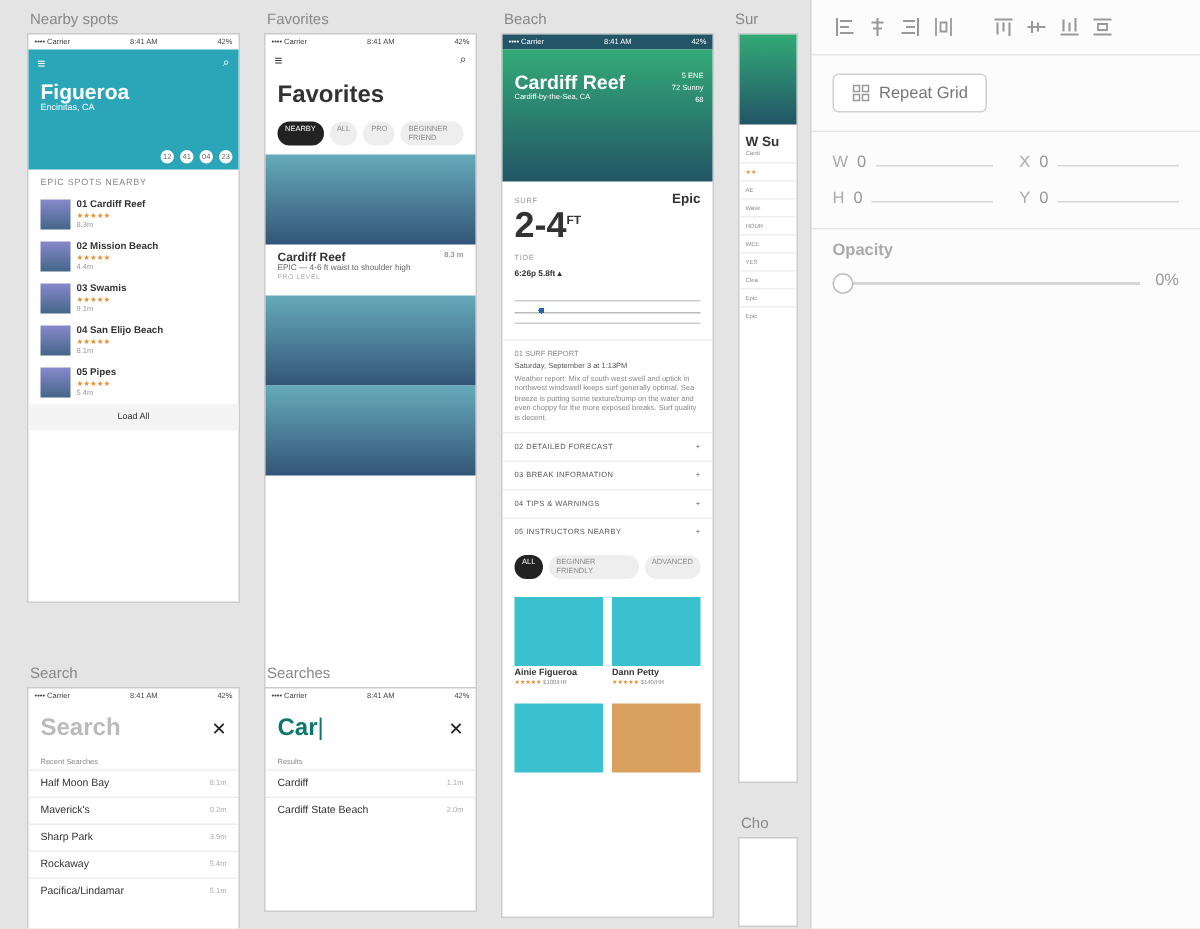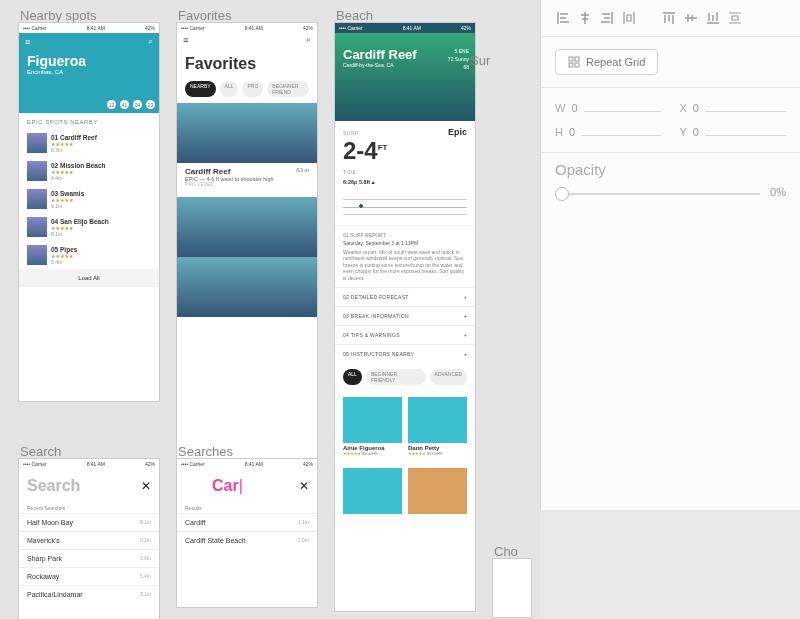--- a/index.html
+++ b/index.html
@@ -12,21 +12,21 @@
     overflow: hidden;
     position: relative;
   }
   .canvas {
     position: absolute; left: 0; top: 0;
     width: 540px; height: 619px;
     overflow: hidden;
     background: #e4e4e4;
   }
   .artboard-label {
-    font-size: 13px; color: #888; padding: 4px 2px;
+    font-size: 10px; color: #888; padding: 4px 2px;
   }
   .artboard {
     background: #fff; border: 1px solid #ccc;
     width: 142px; position: absolute;
   }
   .status-bar { display:flex; justify-content:space-between; padding:2px 4px; font-size:5px; color:#444;}
   .hero { position:relative; width:100%; }
   .hero-bg { width:100%; height:80px; background:linear-gradient(#2aa6b8,#2aa6b8);}
   .hero-logo { position:absolute; top:20px; left:8px; color:#fff; font-size:14px; font-weight:600;}
   .hero-sub { position:absolute; top:36px; left:8px; color:#fff; font-size:6px;}
@@ -68,49 +68,49 @@
     background:radial-gradient(circle at 18px 6px,#26a 2px,transparent 2px);}
   .report-h { font-size:5px; color:#888; padding:6px 8px 2px; border-top:1px solid #eee;}
   .report-body { font-size:5px; color:#888; padding:0 8px 6px; line-height:1.3;}
   .accordion { display:flex; justify-content:space-between; padding:6px 8px; border-top:1px solid #eee; font-size:5px; color:#555; letter-spacing:.3px;}
   .instructors { display:grid; grid-template-columns:1fr 1fr; gap:6px; padding:6px 8px;}
   .inst { }
   .inst-photo { width:100%; height:46px; background:#3bc0cf;}
   .inst-name { font-size:6px; font-weight:700; margin-top:2px;}
   .inst-rate { font-size:4px; color:#888;}
   .search-big { font-size:16px; color:#bbb; font-weight:600; padding:8px;}
-  .search-big.dark{color:#ec4899;margin-left:27px;}
+  .search-big.dark{color:#0f766e;}
   .search-close { position:absolute; right:8px; top:20px; font-size:12px; color:#222;}
   .search-label { font-size:5px; color:#888; padding:2px 8px;}
   .search-item { display:flex; justify-content:space-between; padding:5px 8px; font-size:7px; border-top:1px solid #eee;}
   .search-item span:last-child{color:#aaa;font-size:5px;}
   
   .artboard.surf-rep { width:40px; }
   .surf-rep .sr-title{font-size:9px;font-weight:800;padding:6px 4px 0;}
   .surf-rep .sr-sub{font-size:4px;color:#888;padding:0 4px 4px;}
   .surf-rep .blk{padding:3px 4px;font-size:4px;color:#888;border-top:1px solid #eee;}
   
   .panel {
-    position:absolute; left:540px; top:0; width:260px; height:510px;
+    position:absolute; left:540px; top:0; width:260px; height:619px;
     background:#fcfcfc; border-left:1px solid #d4d4d4;
     padding:0;
   }
   .align-row { display:flex; gap:6px; padding:10px 14px; border-bottom:1px solid #e6e6e6;}
   .align-icon { width:16px;height:16px; display:flex; align-items:center; justify-content:center;}
   .align-icon svg{stroke:#999;fill:none;}
   .align-group-gap{width:12px;}
   .repeat-btn { display:inline-flex; align-items:center; gap:6px; margin:12px 14px; padding:6px 12px; border:1px solid #d0d0d0; border-radius:4px; font-size:11px; color:#777; background:#fff;}
   .size-grid { display:grid; grid-template-columns:1fr 1fr; gap:12px 18px; padding:14px; border-top:1px solid #e6e6e6; border-bottom:1px solid #e6e6e6;}
   .size-cell { display:flex; align-items:baseline; gap:6px;}
   .size-cell label{font-size:11px;color:#aaa;}
   .size-cell .val{font-size:11px;color:#999;}
   .size-cell .line{flex:1;height:1px;background:#d8d8d8;}
   .appearance-h { font-size:10px; letter-spacing:1.5px; color:#aaa; padding:18px 14px 4px;}
   .opacity-row { padding:8px 14px;}
-  .opacity-label { font-size:15px; color:#aaa; margin-bottom:8px;}
+  .opacity-label { font-size:11px; color:#aaa; margin-bottom:8px;font-weight:bold;}
   .slider { position:relative; height:16px;}
   .slider-track{position:absolute;top:7px;left:0;right:26px;height:2px;background:#d6d6d6;}
   .slider-thumb{position:absolute;top:1px;left:0;width:14px;height:14px;border-radius:50%;background:#fff;border:1px solid #bbb;}
   .slider-val{position:absolute;right:0;top:0;font-size:11px;color:#999;}
 </style>
 </head>
 <body>
 
 <div class="canvas">
 
@@ -277,21 +277,37 @@
     <div class="instructors">
       <div class="inst">
           <div class="inst-photo" style="background:#3bc0cf;"></div>
         </div>
       <div class="inst">
           <div class="inst-photo" style="background:#d9a060;"></div>
         </div>
     </div>
   </div>
 
-  <div class="artboard-label" style="position:absolute;left:468px;top:4px;margin-top:45px;">Sur</div>
+  <div class="artboard-label" style="position:absolute;left:488px;top:4px;">Sur</div>
+  <div class="artboard surf-rep" style="left:492px;top:22px;height:500px;">
+    <div style="height:60px;background:linear-gradient(#3a7,#256);"></div>
+    <div class="sr-title">W Su</div>
+    <div class="sr-sub">Cardi</div>
+    <div class="blk" style="color:#e09030;">★★</div>
+    <div id="sr-secs">
+        <div class="blk">AE</div>
+        <div class="blk">Wave</div>
+        <div class="blk">HOUR</div>
+        <div class="blk">WEE</div>
+        <div class="blk">YES</div>
+        <div class="blk">Clea</div>
+        <div class="blk">Epic</div>
+        <div class="blk">Epic</div>
+      </div>
+  </div>
   <div class="artboard-label" style="position:absolute;left:492px;top:540px;">Cho</div>
   <div class="artboard" style="left:492px;top:558px;height:60px;width:40px;"></div>
 
   <div class="artboard-label" style="position:absolute;left:18px;top:440px;">Search</div>
   <div class="artboard" style="left:18px;top:458px;height:220px;">
     <div class="status-bar">
         <span>•••• Carrier</span>
         <span>8:41 AM</span>
         <span>42%</span>
       </div>

